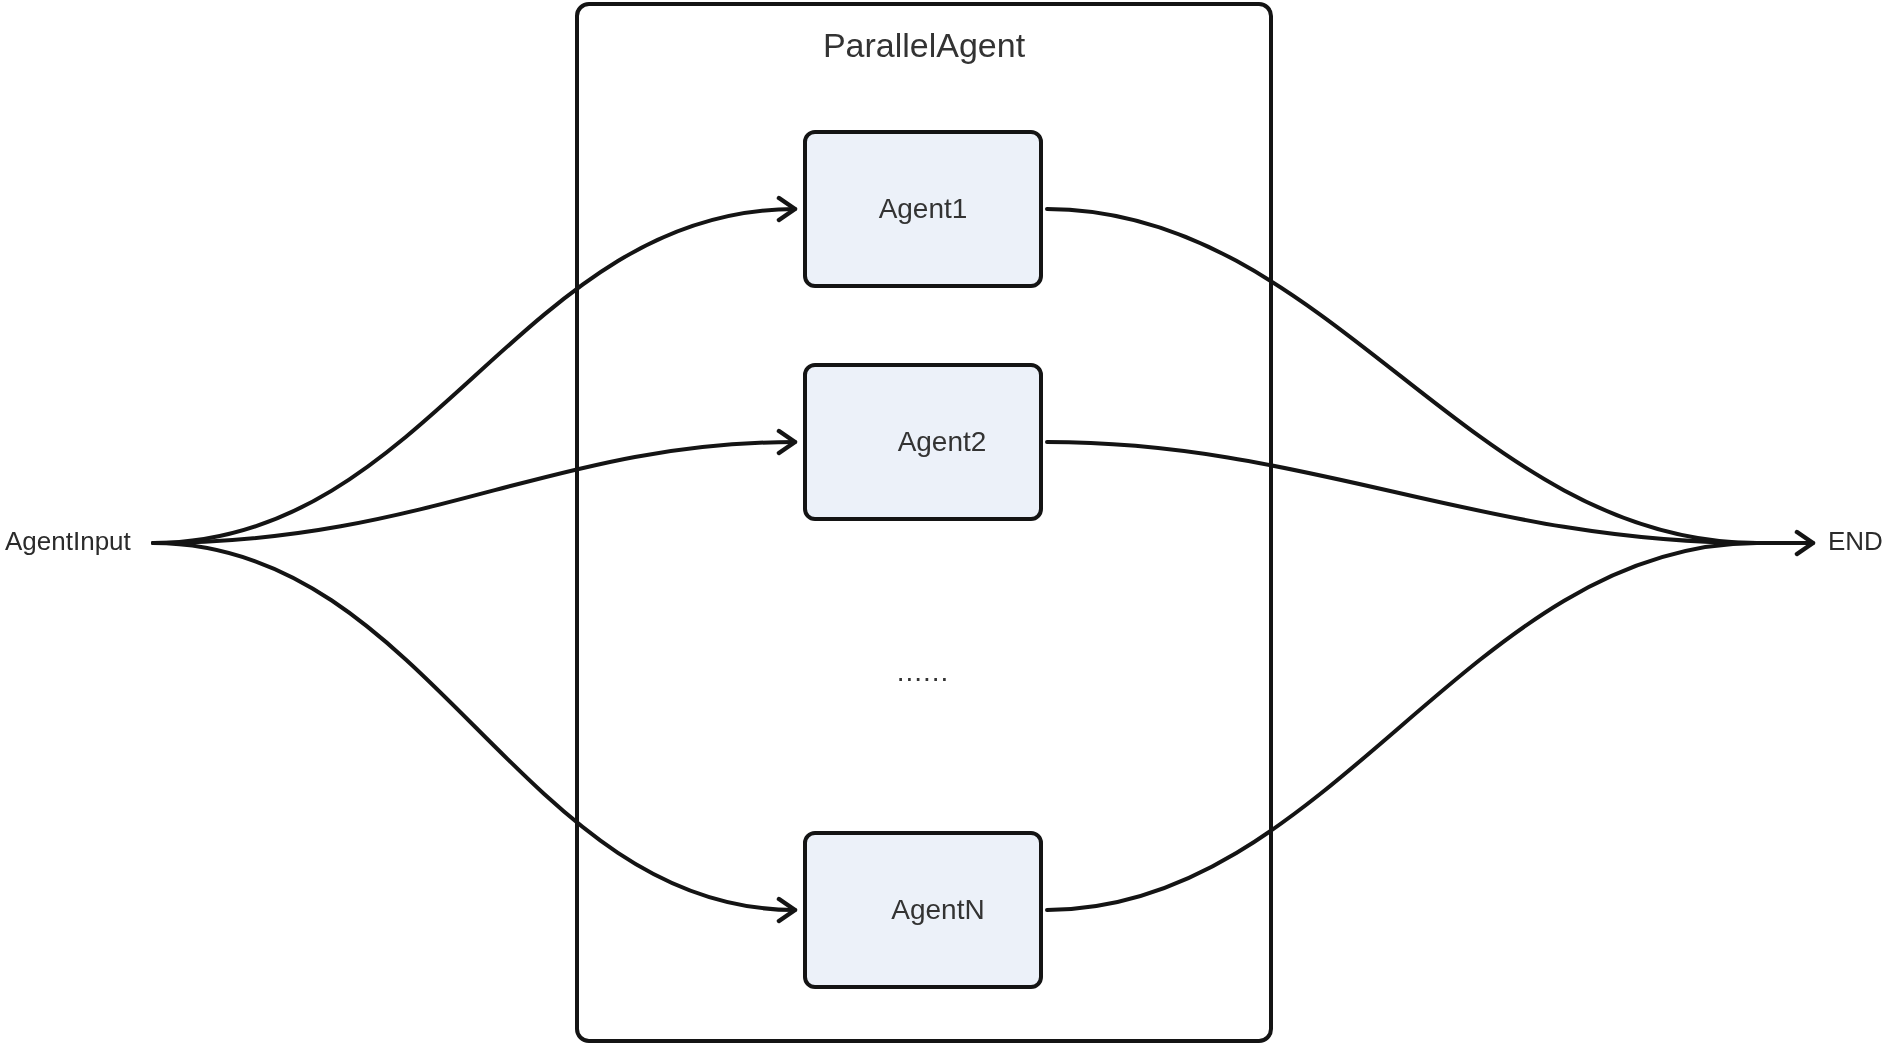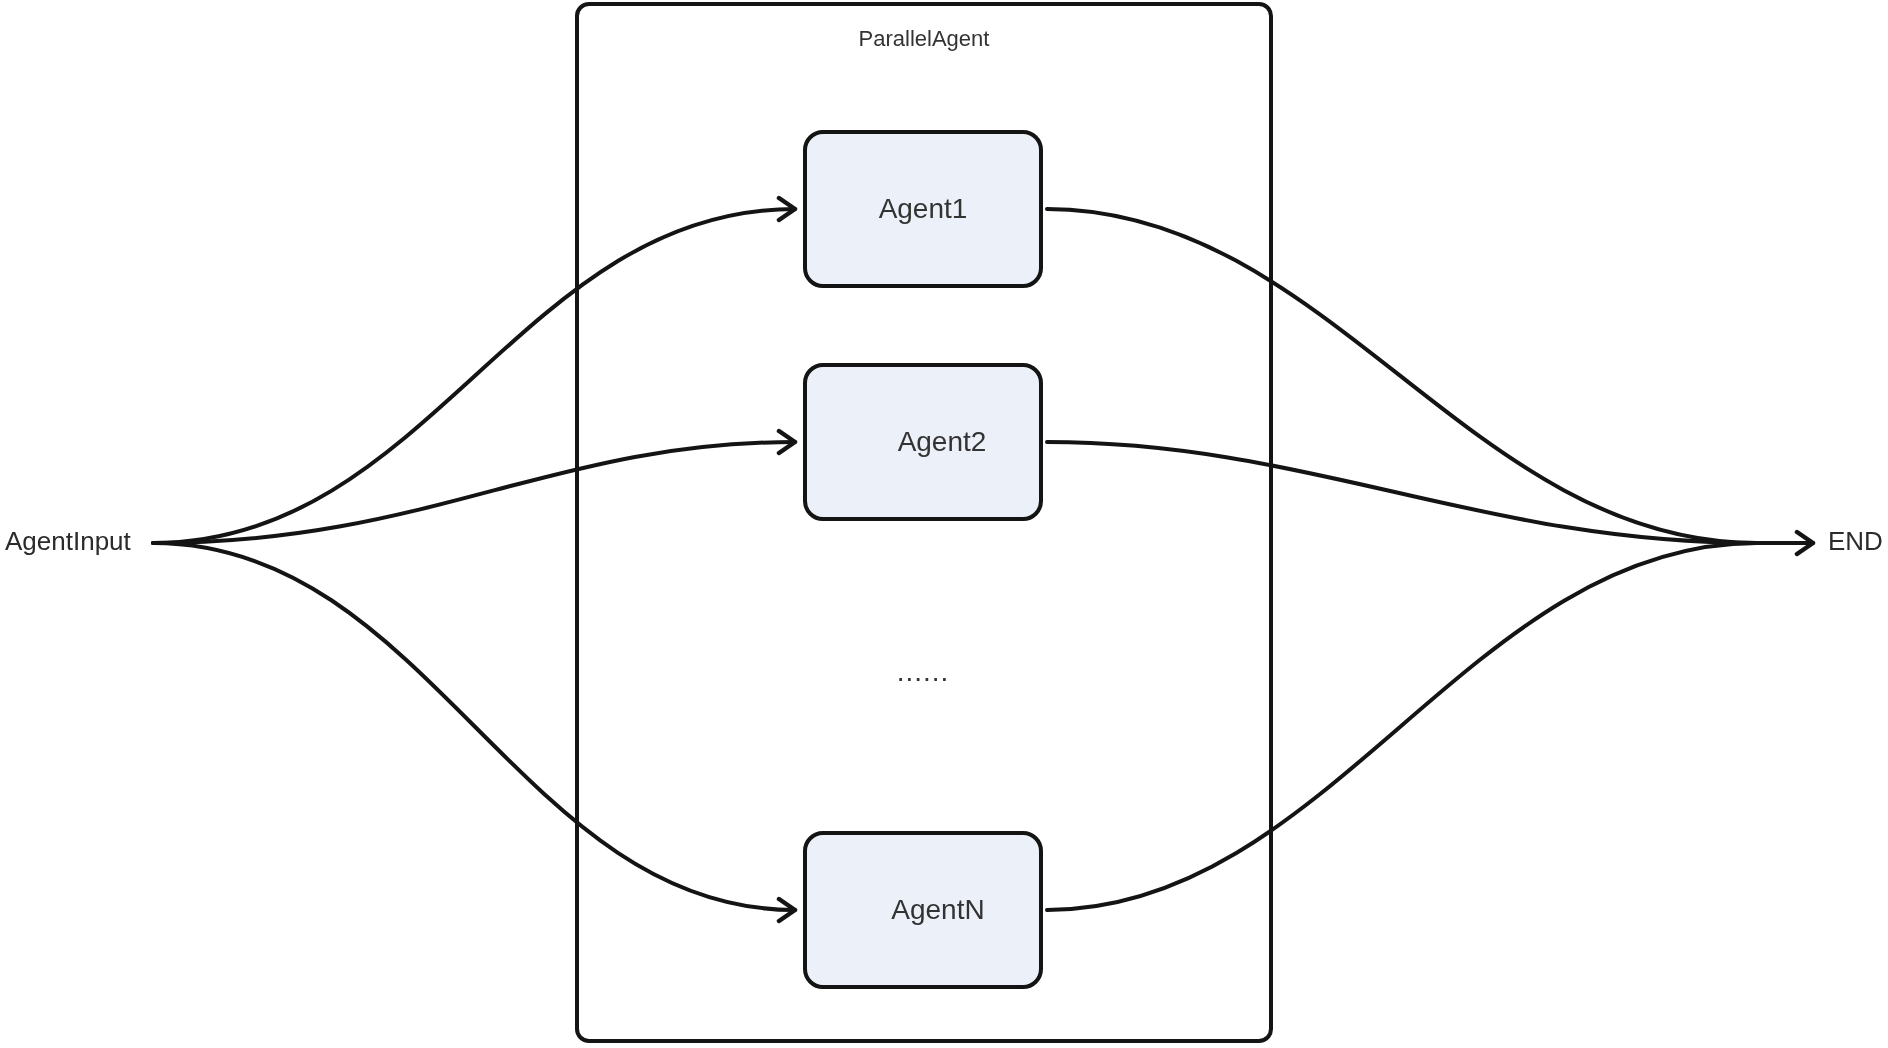--- a/index.html
+++ b/index.html
@@ -35,33 +35,33 @@
     border-radius: 14px;
     background: transparent;
     z-index: 1;
   }
   .group-title {
     position: absolute;
     left: 575px;
     top: 26px;
     width: 698px;
     text-align: center;
-    font-size: 22px;
+    font-size: 34px;
     color: #333333;
     z-index: 3;
   }
   .agent-node {
     position: absolute;
     left: 803px;
     width: 240px;
     height: 158px;
     box-sizing: border-box;
     background: #ECF1F9;
     border: 4px solid #141414;
-    border-radius: 20px;
+    border-radius: 12px;
     display: flex;
     align-items: center;
     justify-content: center;
     font-size: 28px;
     color: #333333;
     z-index: 3;
   }
   .node-agent1 { top: 130px; }
   .node-agent2 { top: 363px; padding-left: 38px; }
   .node-agentn { top: 831px; padding-left: 30px; }

